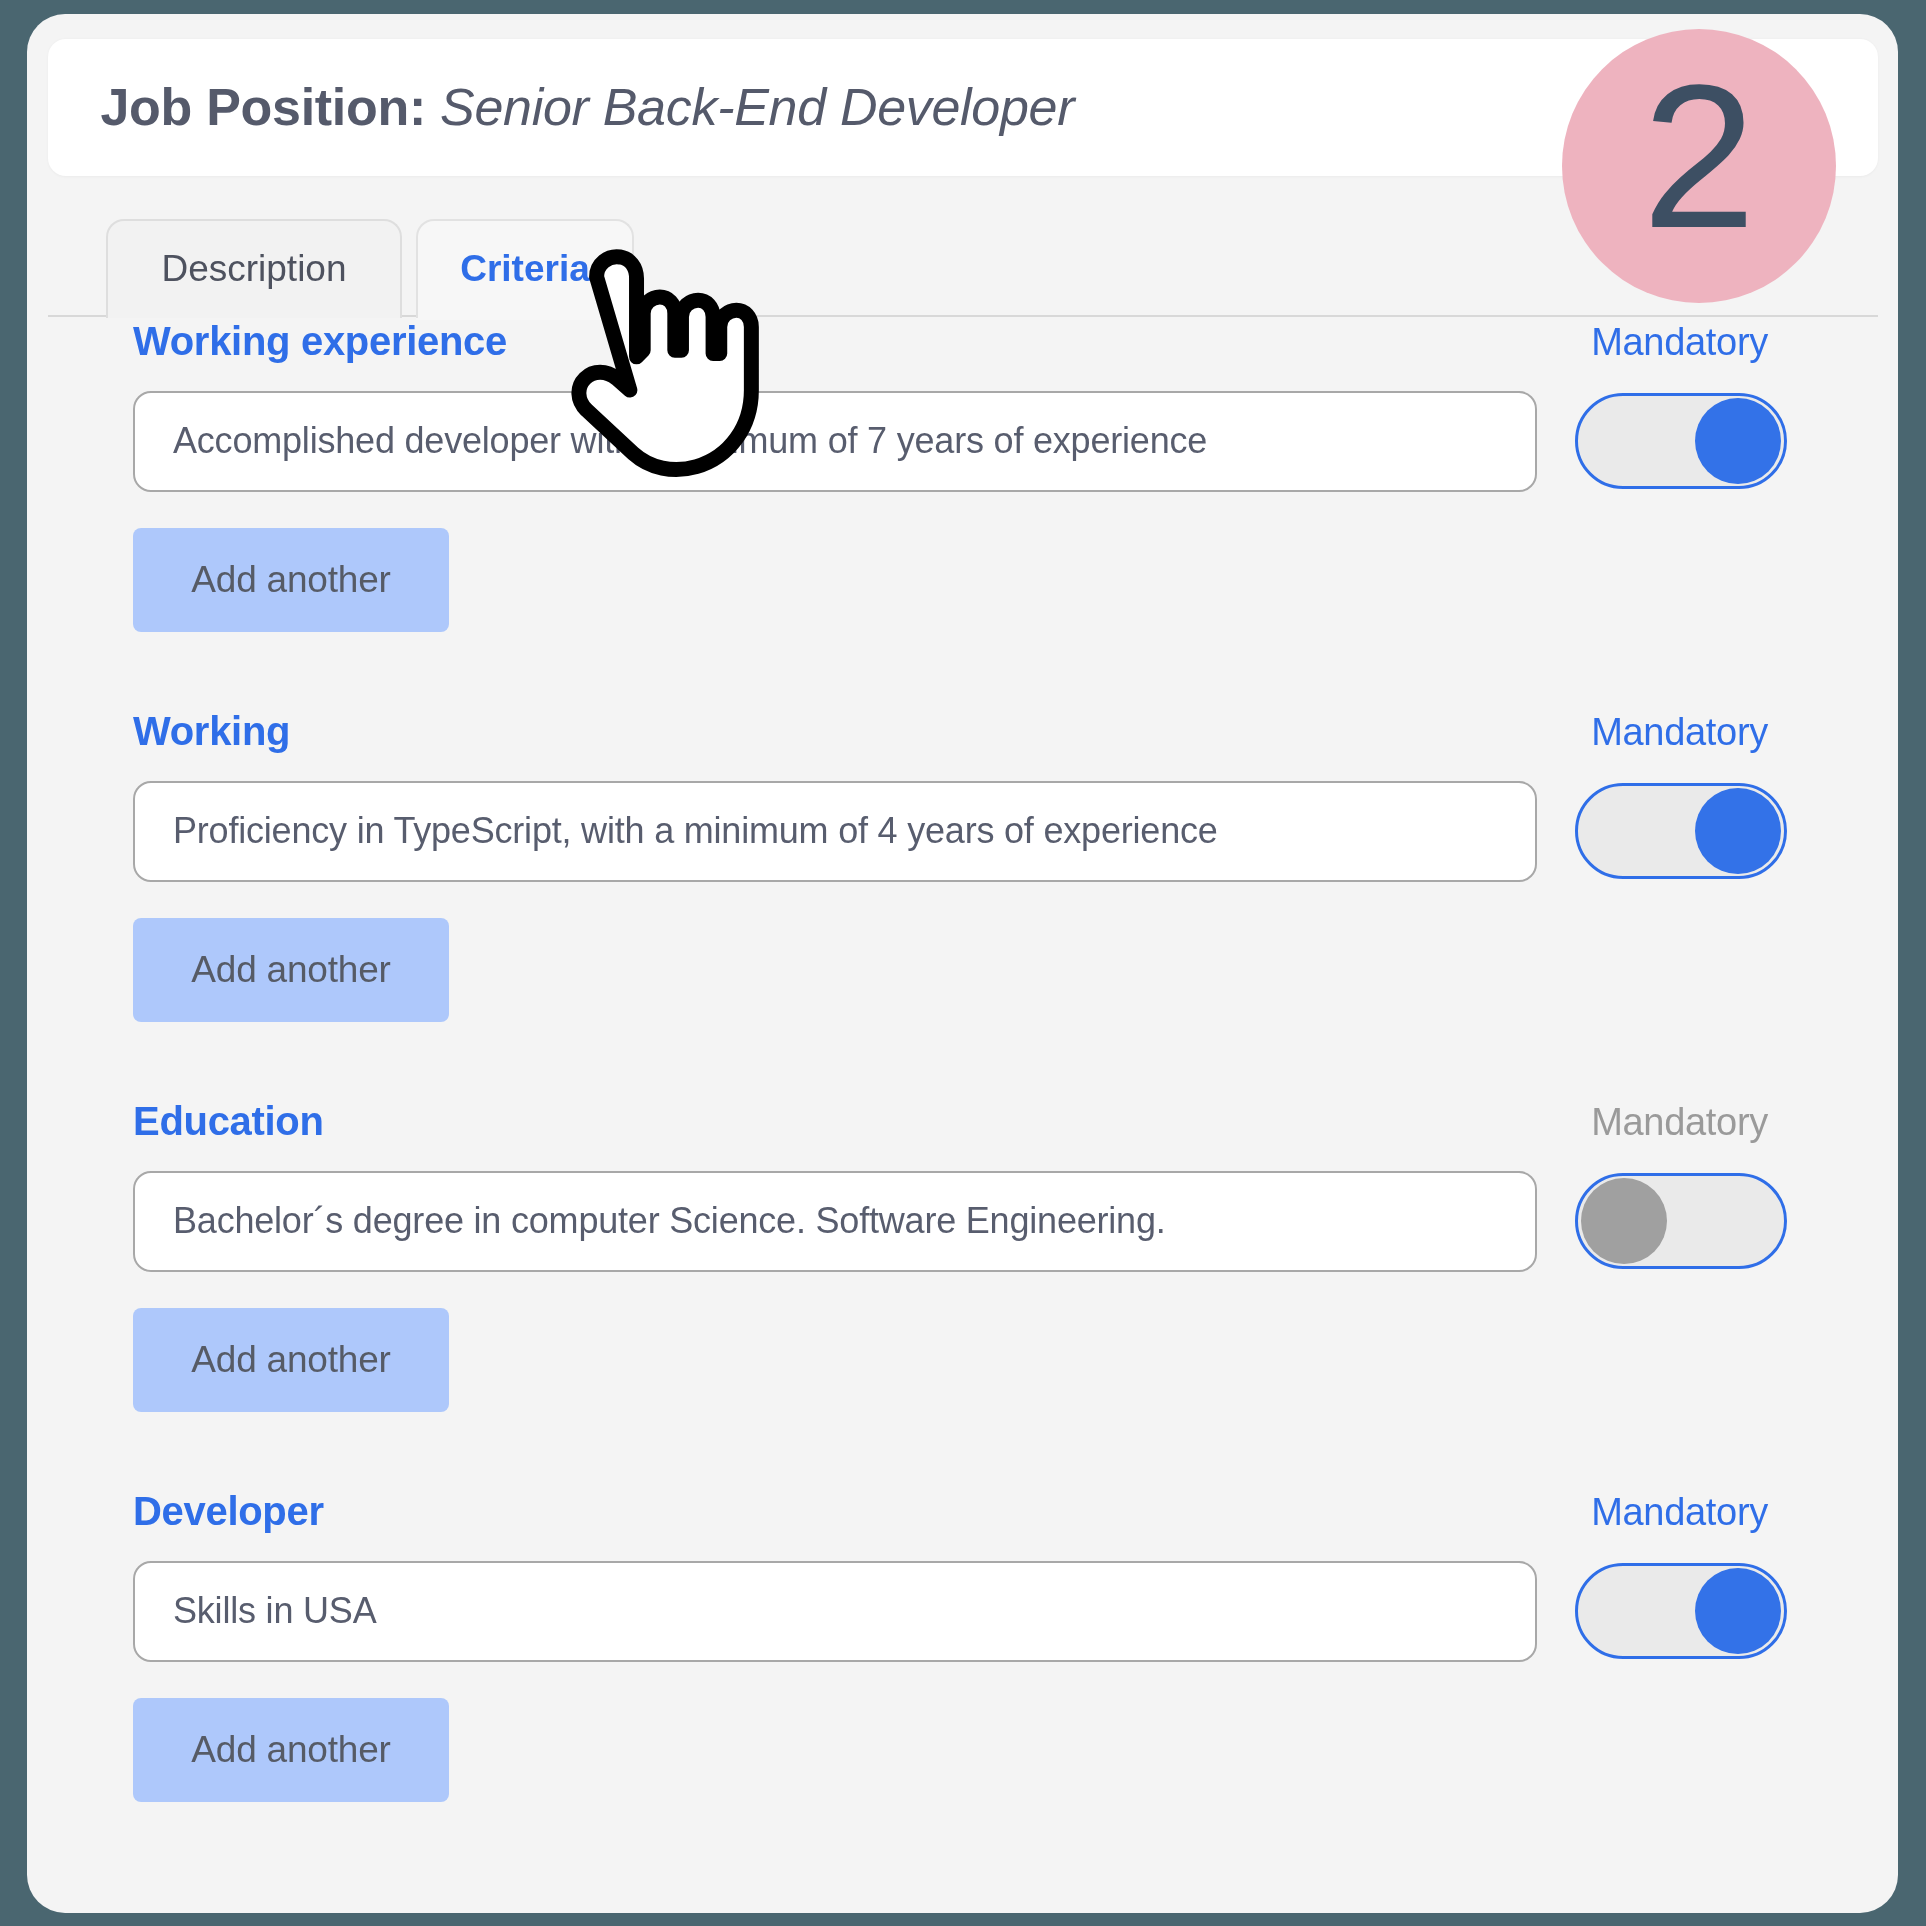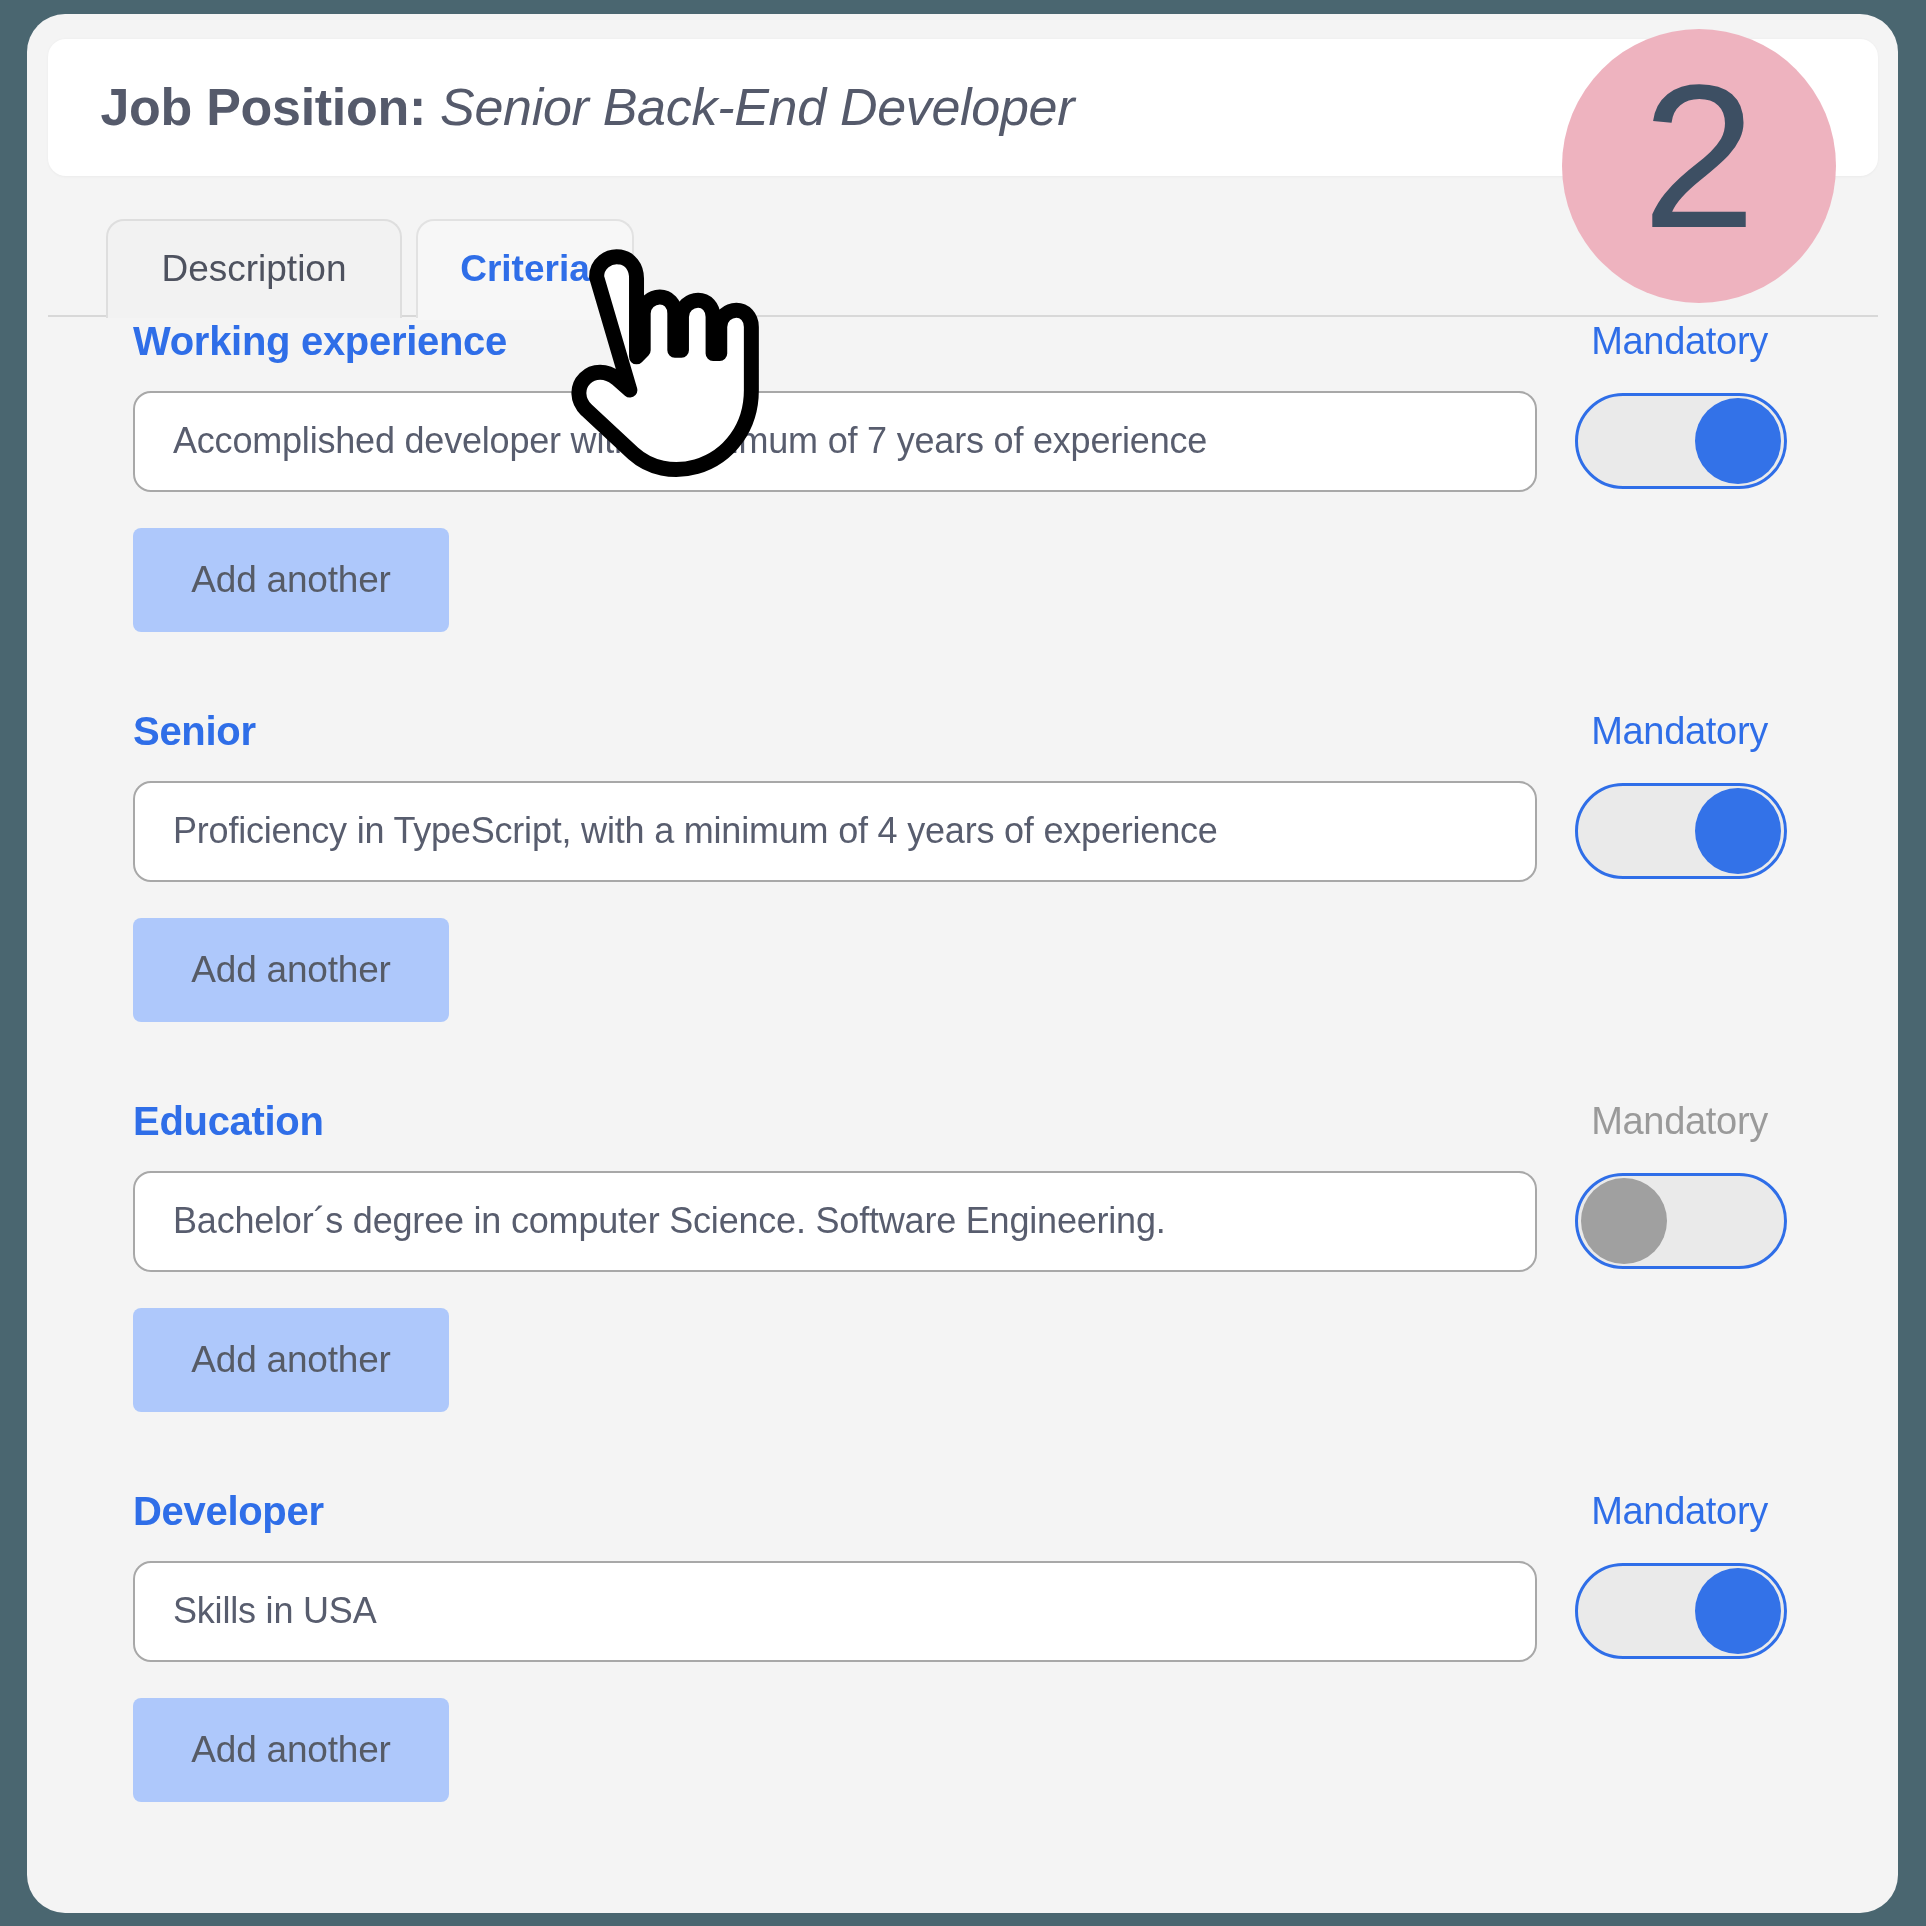--- a/index.html
+++ b/index.html
@@ -141,21 +141,21 @@
     top: 305px;
     width: 1871px;
   }
   .criteria-group {
     position: relative;
     padding: 0 41px 0 106px;
     margin-bottom: 77px;
   }
   .group-head {
     display: flex;
-    align-items: center;
+    align-items: flex-end;
     justify-content: space-between;
     padding-right: 89px;
   }
   .group-label {
     font-size: 40px;
     font-weight: bold;
     color: #2f6ee8;
     letter-spacing: -0.3px;
   }
   .mandatory-label {
@@ -283,21 +283,21 @@
           <div class="knob"></div>
         </div>
       </div>
       <div class="add-another">
         <span>Add another</span>
       </div>
     </div>
 
     <div class="criteria-group">
       <div class="group-head">
-        <span class="group-label">Senior</span>
+        <span class="group-label">Working</span>
         <span class="mandatory-label">Mandatory</span>
       </div>
       <div class="group-row">
         <div class="criteria-input">Proficiency in TypeScript, with a minimum of 4 years of experience</div>
         <div class="toggle on">
           <div class="knob"></div>
         </div>
       </div>
       <div class="add-another">
         <span>Add another</span>

